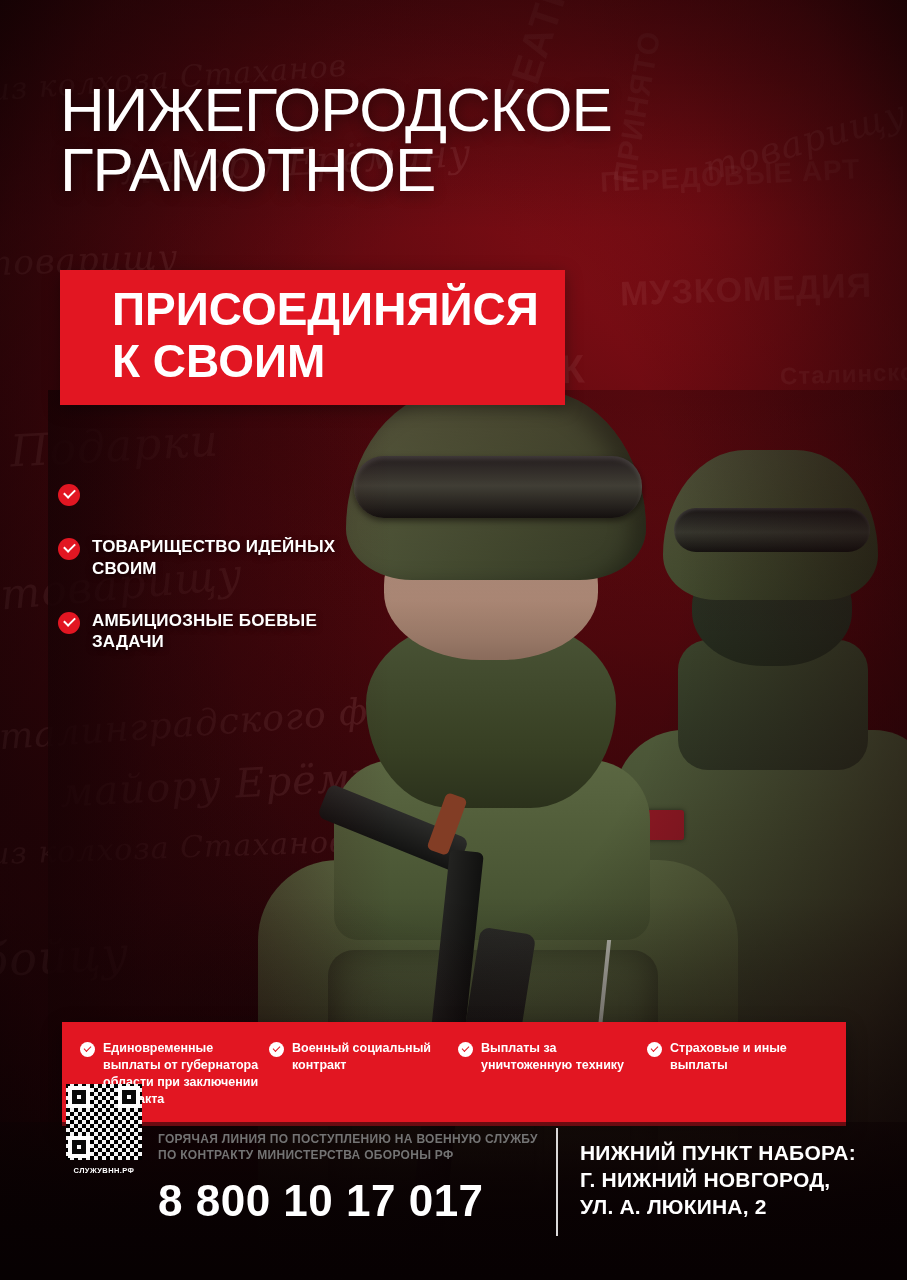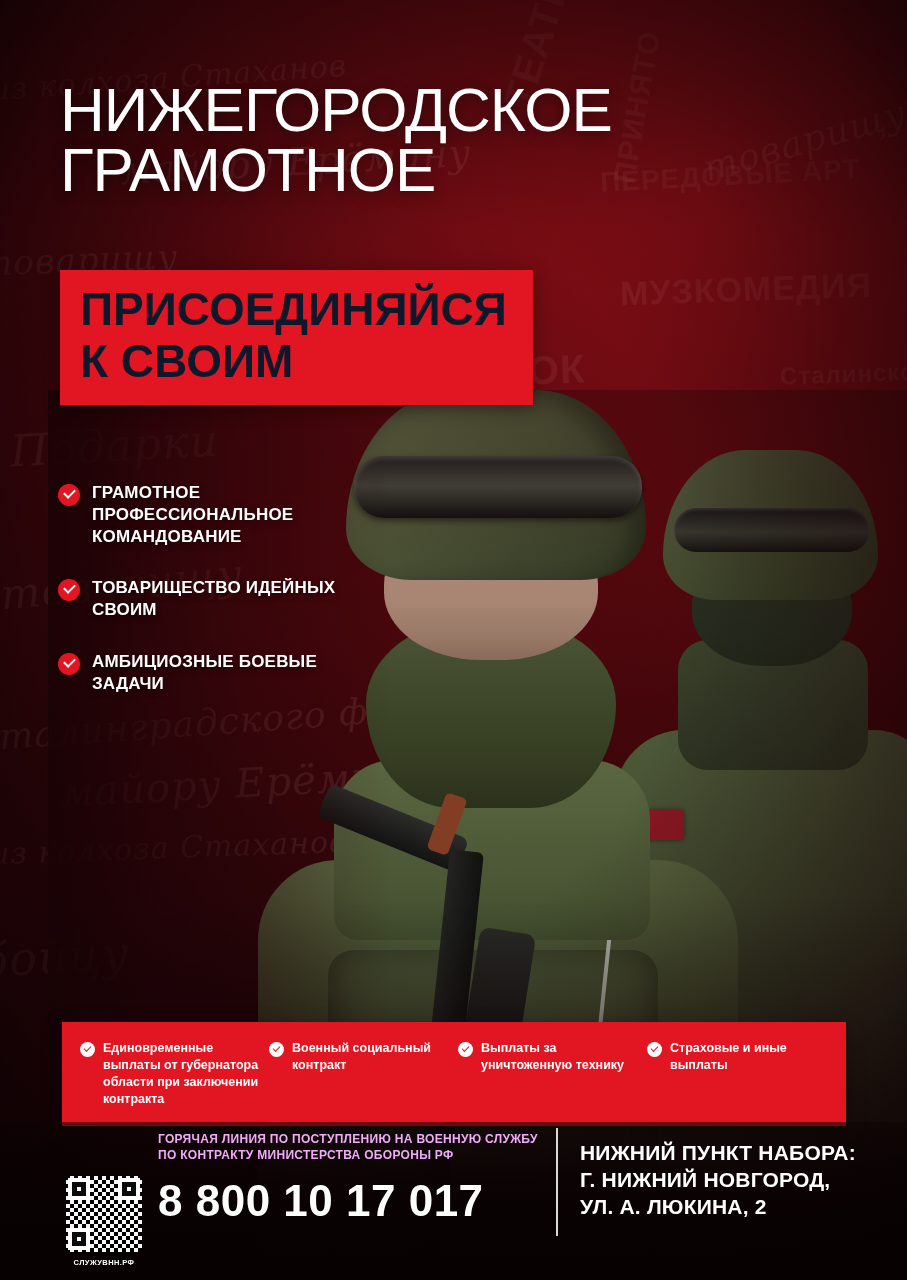--- a/index.html
+++ b/index.html
@@ -231,25 +231,25 @@
     text-shadow: 0 3px 14px rgba(0,0,0,0.45);
     margin-top: 28px;
   }
   .headline .l2 { display: block; }
 
   .subhead {
     position: absolute;
     left: 60px;
     top: 270px;
     background: #e21622;
-    color: #0f172a;
+    color: #ffffff;
     font-weight: bold;
     font-size: 46px;
     line-height: 1.12;
-    padding: 14px 26px 18px 20px;
+    padding: 14px 26px 18px 52px;
     letter-spacing: 0px;
     box-shadow: 0 4px 16px rgba(0,0,0,0.35);
   }
   .subhead span { display: block; }
 
   
   .bullets {
     position: absolute;
     left: 58px;
     top: 482px;
@@ -337,21 +337,21 @@
     position: absolute;
     left: 0;
     bottom: 0;
     width: 907px;
     height: 158px;
     background: linear-gradient(to bottom, rgba(12,2,3,0.55) 0%, rgba(8,1,2,0.92) 55%, #070102 100%);
   }
   .qr-wrap {
     position: absolute;
     left: 62px;
-    top: 1176px;
+    top: 1084px;
     width: 84px;
     text-align: center;
   }
   .qr {
     width: 76px;
     height: 76px;
     background:
       repeating-linear-gradient(90deg, #fff 0 4px, #0a0a0a 4px 8px),
       repeating-linear-gradient(0deg, #fff 0 4px, #0a0a0a 4px 8px);
     background-blend-mode: difference;
@@ -381,21 +381,21 @@
     margin-top: 6px;
   }
 
   .hotline {
     position: absolute;
     left: 158px;
     top: 1131px;
     width: 380px;
   }
   .hotline-label {
-    color: #f0abfc;
+    color: #737373;
     font-size: 12px;
     font-weight: bold;
     line-height: 1.35;
     letter-spacing: 0.3px;
   }
   .hotline-number {
     color: #ffffff;
     font-size: 44px;
     font-weight: bold;
     letter-spacing: 0.5px;
@@ -501,21 +501,20 @@
   </div>
 
   <div class="subhead">
     <span>ПРИСОЕДИНЯЙСЯ</span>
     <span>К СВОИМ</span>
   </div>
 
   <div class="bullets">
     <div class="bullet">
       <span class="tick"></span>
-      <span class="bullet-text">ГРАМОТНОЕ ПРОФЕССИОНАЛЬНОЕ КОМАНДОВАНИЕ</span>
     </div>
     <div class="bullet">
       <span class="tick"></span>
       <span class="bullet-text">ТОВАРИЩЕСТВО ИДЕЙНЫХ СВОИМ</span>
     </div>
     <div class="bullet">
       <span class="tick"></span>
       <span class="bullet-text">АМБИЦИОЗНЫЕ БОЕВЫЕ ЗАДАЧИ</span>
     </div>
   </div>

